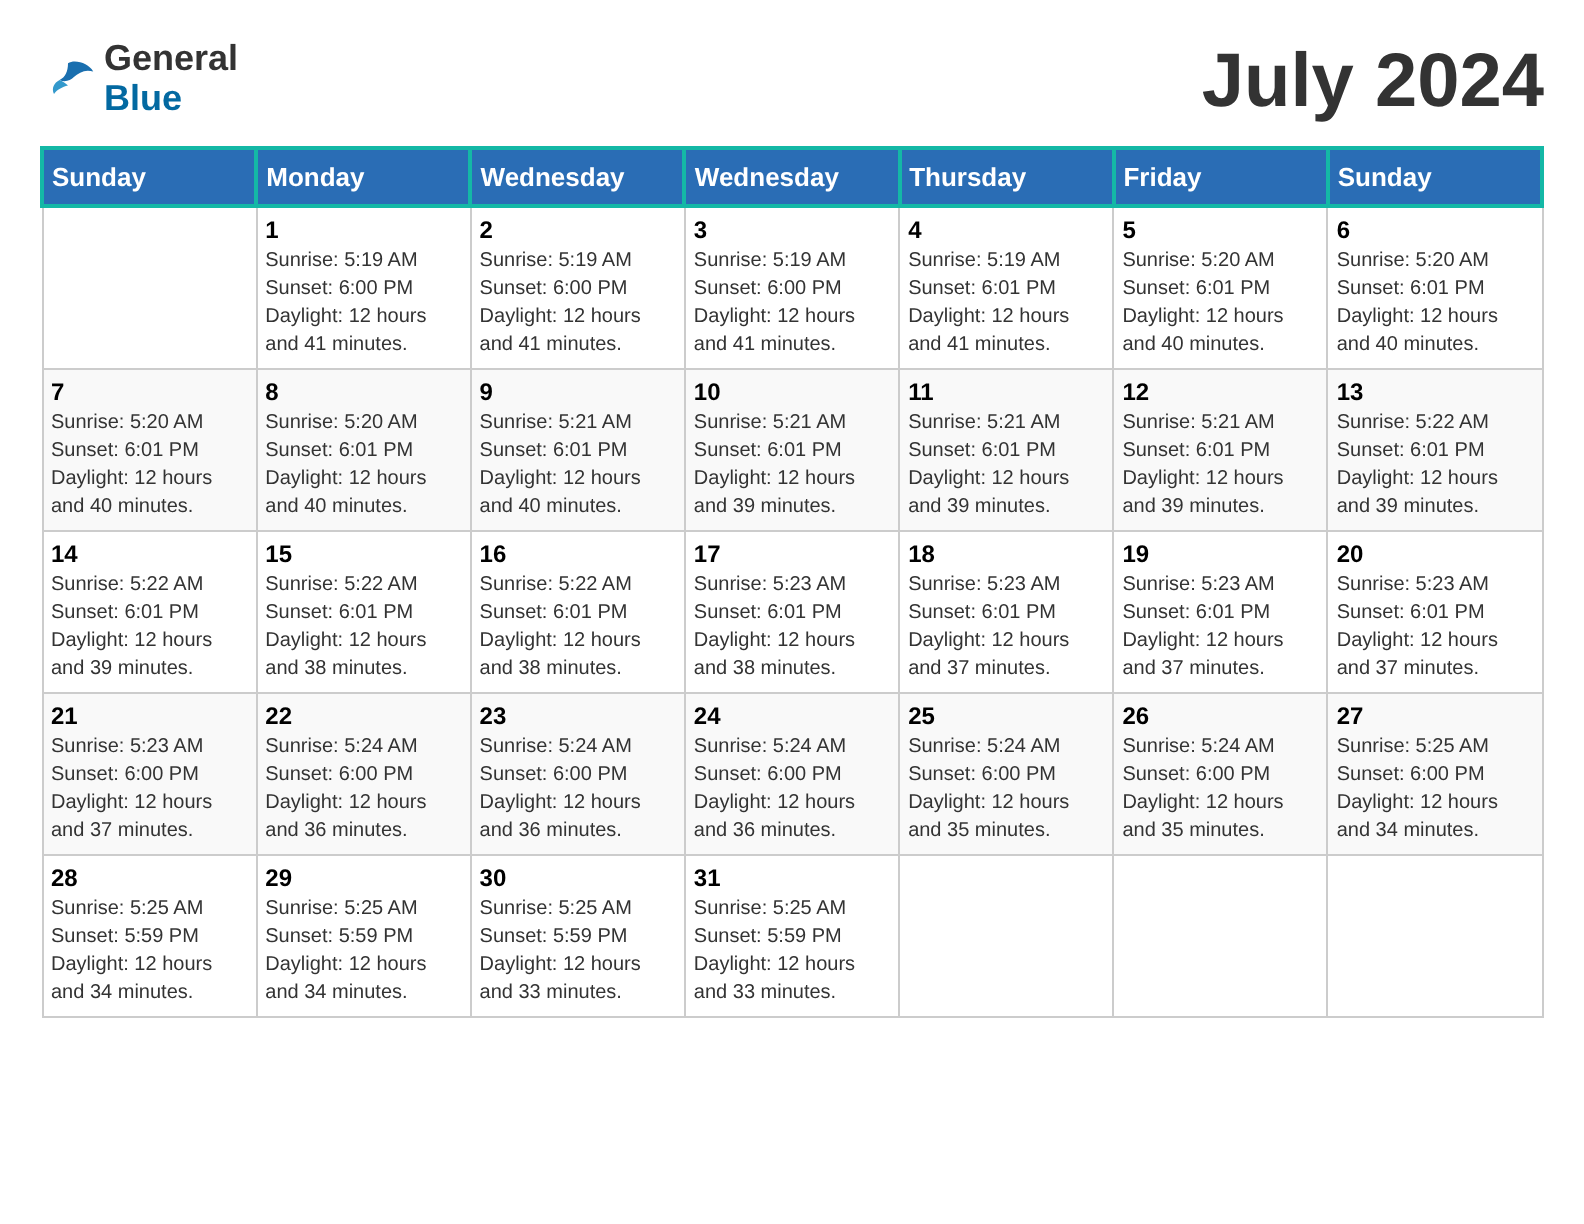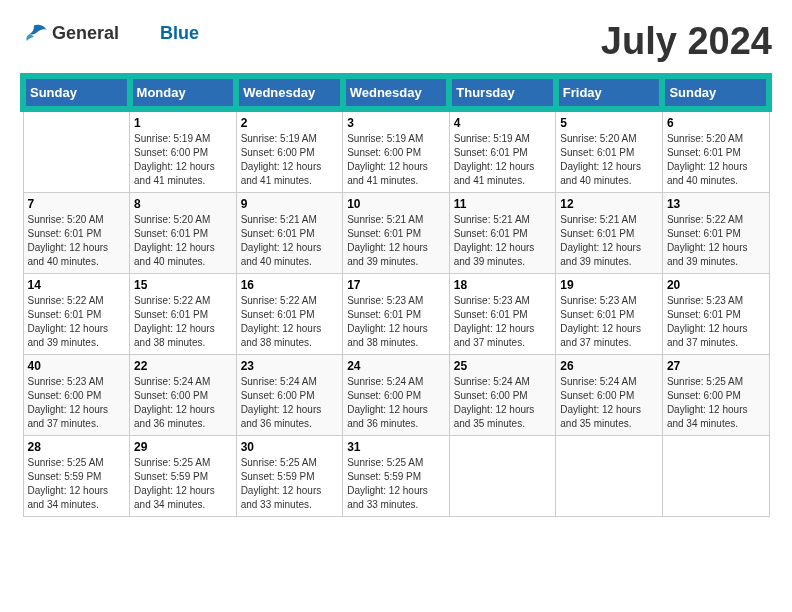--- a/index.html
+++ b/index.html
@@ -16,23 +16,22 @@
       align-items: flex-start;
       margin-bottom: 10px;
     }
     .logo {
       display: flex;
       align-items: center;
       gap: 4px;
     }
     .logo-text {
       display: flex;
-      flex-direction: row;
+      flex-direction: column;
       line-height: 1.1;
-      gap: 41px;
     }
     .logo-general {
       font-size: 18px;
       font-weight: bold;
       color: #333;
     }
     .logo-blue {
       font-size: 18px;
       font-weight: bold;
       color: #0369a1;
@@ -58,21 +57,21 @@
       border-collapse: collapse;
       font-size: 11px;
     }
     thead tr th {
       background-color: #2a6db5;
       color: #fff;
       padding: 6px 4px;
       text-align: left;
       font-size: 13px;
       font-weight: bold;
-      border: 6px solid #14b8a6;
+      border: 2px solid #14b8a6;
     }
     tbody tr td {
       border: 1px solid #ccc;
       padding: 4px 4px;
       vertical-align: top;
       background: #fff;
       min-height: 70px;
       width: calc(100% / 7);
     }
     tbody tr:nth-child(even) td {
@@ -247,21 +246,21 @@
       </td>
         <td>
         <span class="day-number">20</span>
         <div class="day-info">
           Sunrise: 5:23 AM<br>Sunset: 6:01 PM<br>Daylight: 12 hours and 37 minutes.
         </div>
       </td>
       </tr>
       <tr>
         <td>
-        <span class="day-number">40</span>
+        <span class="day-number">21</span>
         <div class="day-info">
           Sunrise: 5:23 AM<br>Sunset: 6:00 PM<br>Daylight: 12 hours and 37 minutes.
         </div>
       </td>
         <td>
         <span class="day-number">22</span>
         <div class="day-info">
           Sunrise: 5:24 AM<br>Sunset: 6:00 PM<br>Daylight: 12 hours and 36 minutes.
         </div>
       </td>

